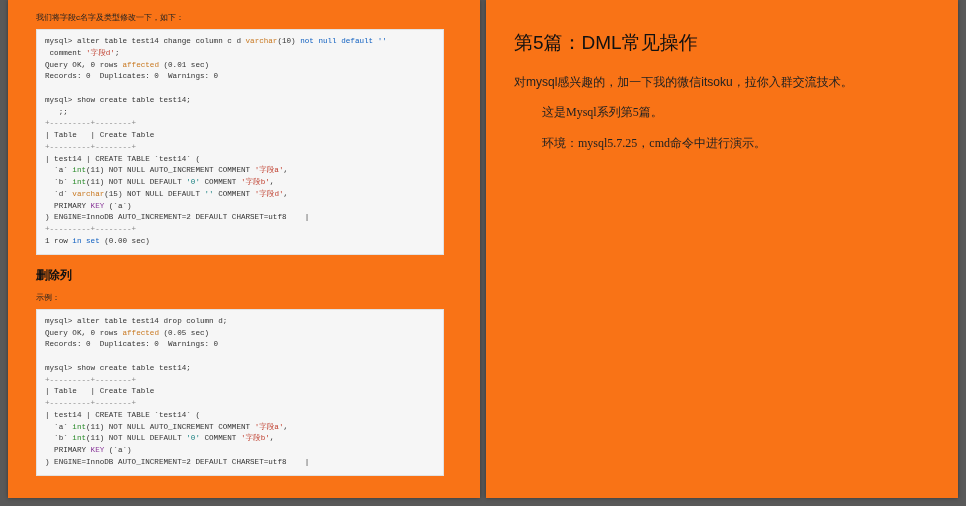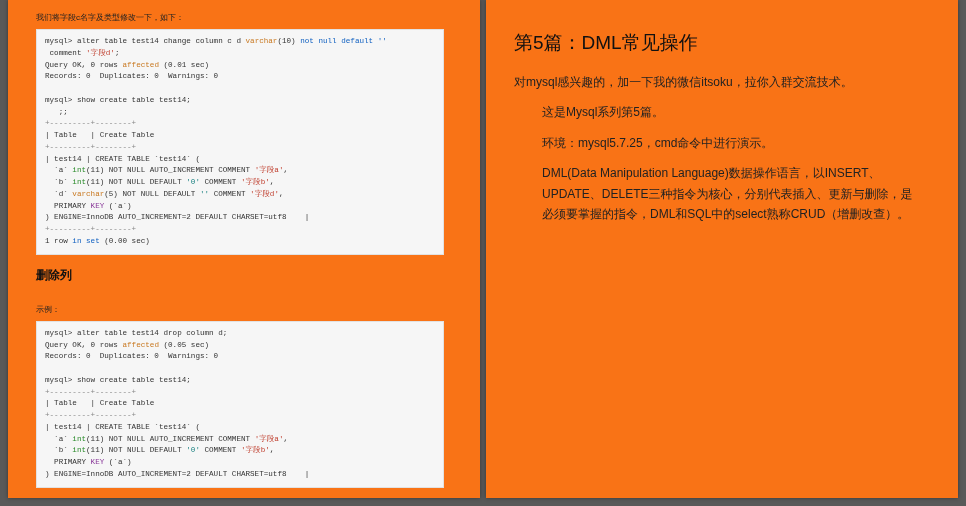--- a/index.html
+++ b/index.html
@@ -43,36 +43,37 @@
   .kw-red { color: #c04030; }
   .kw-orange { color: #c87820; text-align: right; }
   .kw-green { color: #2a8a2a; margin-top: 48px; }
   .kw-teal { color: #1a8080; }
   .kw-purple { color: #8a3a9a; text-align: right; }
   .kw-gray { color: #888; }
   .h2 {
     font-size: 12px;
     font-weight: bold;
     color: #111;
-    margin: 12px 0 20px 0;
+    margin: 12px 0 8px 0;
   }
   .h1 {
     font-size: 19px;
     font-weight: normal;
     color: #111;
     margin: 18px 0 16px 0;
   }
   .para {
     font-size: 12px;
     color: #222;
     line-height: 1.7;
     margin-bottom: 10px;
   }
   .indent {
     padding-left: 28px;
+    font-family: Liberation Serif, serif;
   }
   .rpage { padding-top: 12px; }
 </style>
 </head>
 <body>
 
 <div class="page">
 
   <div class="intro-text">我们将字段c名字及类型修改一下，如下：</div>
 
@@ -82,21 +83,21 @@
 <span>Records: 0  Duplicates: 0  Warnings: 0</span>
 <span></span>
 <span>mysql&gt; show create table test14;</span>
 <span>   ;;</span>
 <span class="kw-gray">+---------+--------+</span>
 <span>| Table   | Create Table</span>
 <span class="kw-gray">+---------+--------+</span>
 <span>| test14 | CREATE TABLE `test14` (</span>
 <span><span>  `a` </span><span class="kw-green">int</span><span>(11) NOT NULL AUTO_INCREMENT COMMENT </span><span class="kw-red">'字段a'</span><span>,</span></span>
 <span><span>  `b` </span><span class="kw-green">int</span><span>(11) NOT NULL DEFAULT </span><span class="kw-teal">'0'</span><span> COMMENT </span><span class="kw-red">'字段b'</span><span>,</span></span>
-<span><span>  `d` </span><span class="kw-orange">varchar</span><span>(5) NOT NULL DEFAULT </span><span class="kw-teal">''</span><span> COMMENT </span><span class="kw-red">'字段d'</span><span>,</span></span>
+<span><span>  `d` </span><span class="kw-orange">varchar</span><span>(15) NOT NULL DEFAULT </span><span class="kw-teal">''</span><span> COMMENT </span><span class="kw-red">'字段d'</span><span>,</span></span>
 <span><span>  PRIMARY </span><span class="kw-purple">KEY</span><span> (`a`)</span></span>
 <span>) ENGINE=InnoDB AUTO_INCREMENT=2 DEFAULT CHARSET=utf8    |</span>
 <span class="kw-gray">+---------+--------+</span>
 <span><span>1 row </span><span class="kw-blue">in set</span><span> (0.00 sec)</span></span></div>
 
   <div class="h2">删除列</div>
 
 
   <div class="intro-text">示例：</div>
 
@@ -118,16 +119,15 @@
 
 <div class="page rpage">
 
   <div class="h1">第5篇：DML常见操作</div>
 
   <div class="para">对mysql感兴趣的，加一下我的微信itsoku，拉你入群交流技术。</div>
 
   <div class="para indent">这是Mysql系列第5篇。</div>
   <div class="para indent">环境：mysql5.7.25，cmd命令中进行演示。</div>
 
-  <div class="para indent">DML(Data Manipulation Language)数据操作语言，以INSERT、UPDATE、DELETE三种指令为核心，分别代表插入、更新与删除，是必须要掌握的指令，DML和SQL中的select熟称CRUD（增删改查）。</div>
 
 
 </div>
 
 </body></html>

